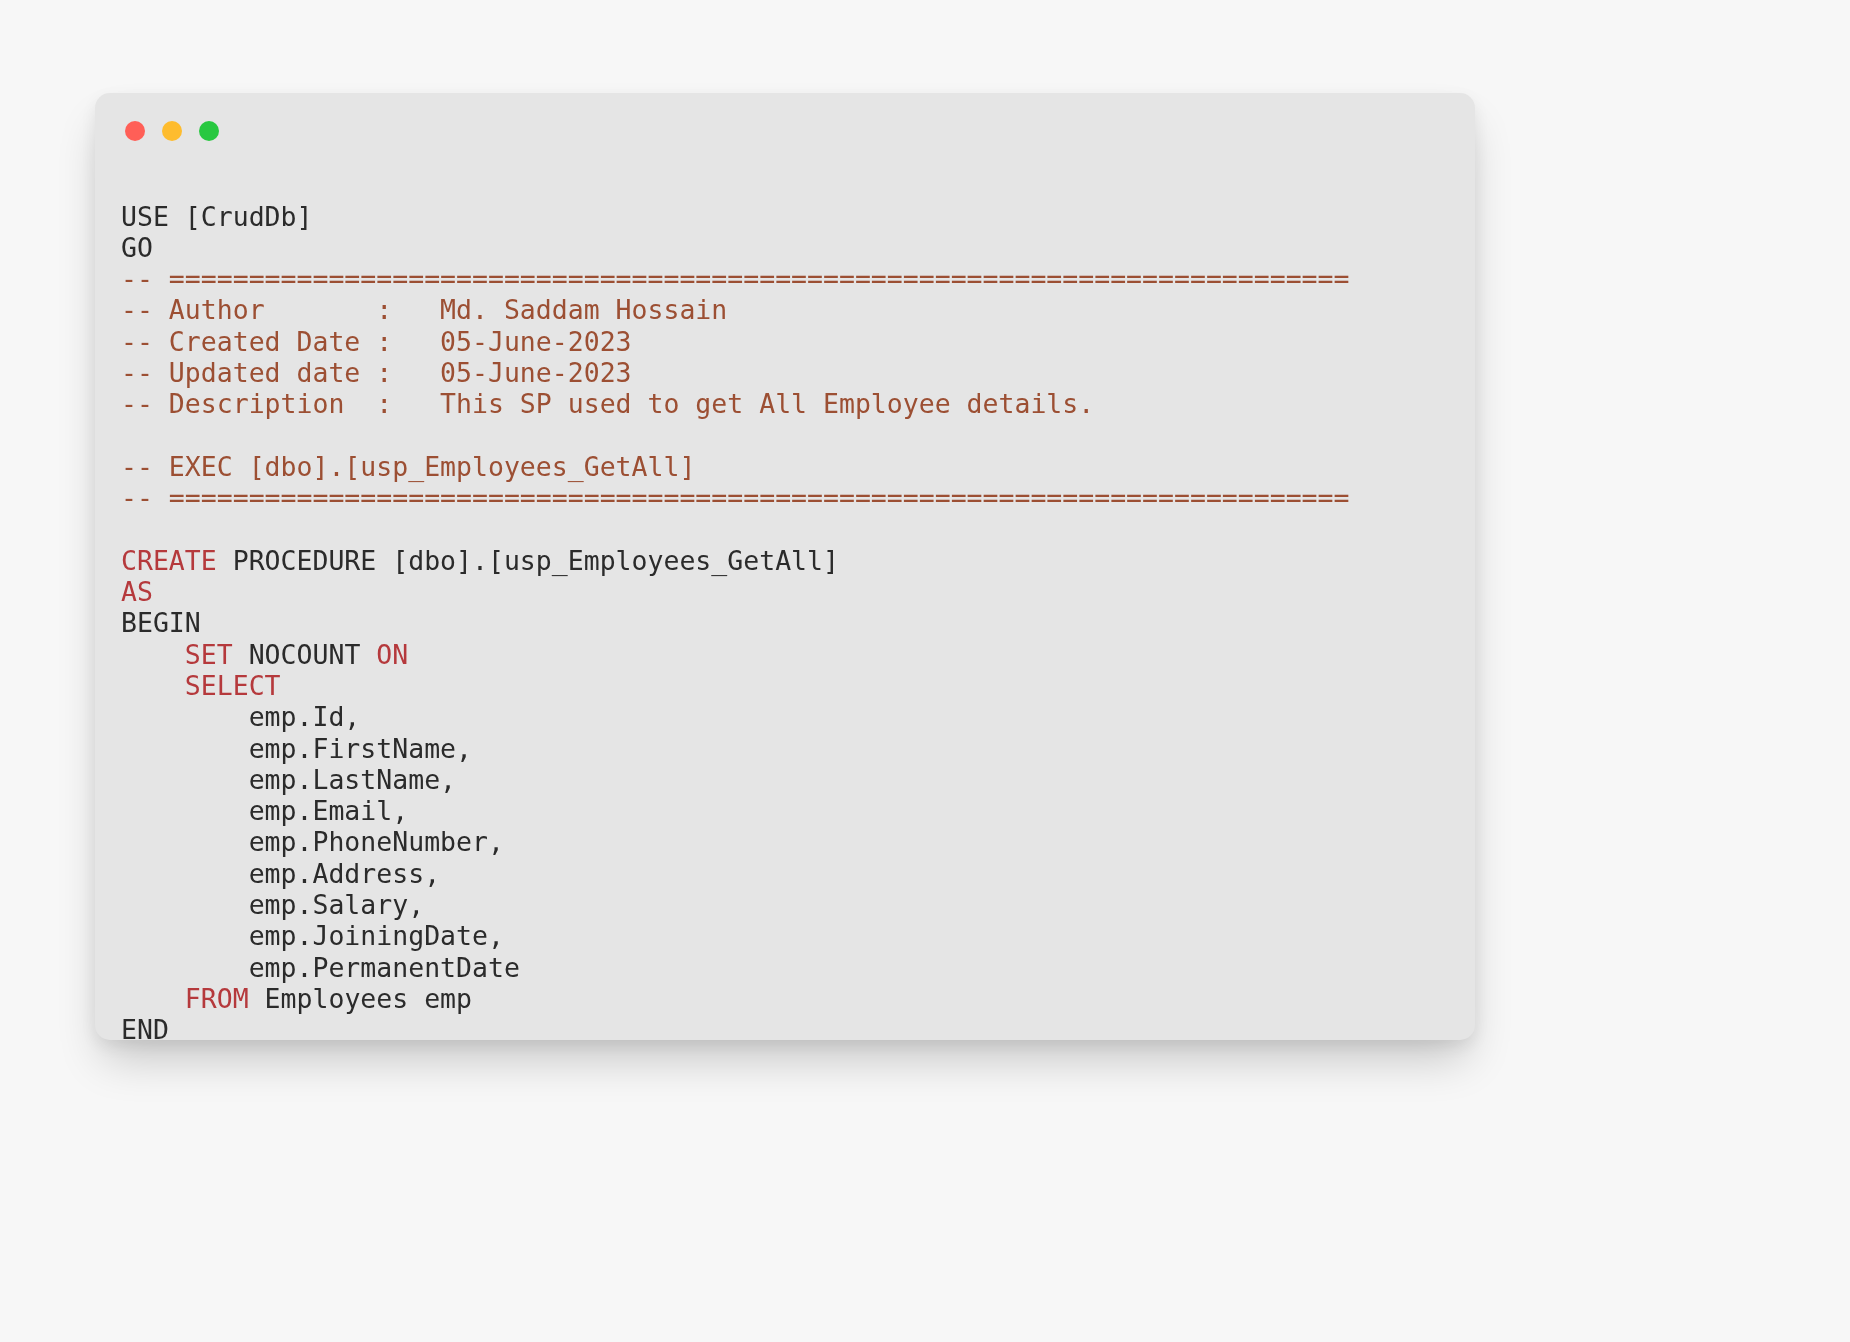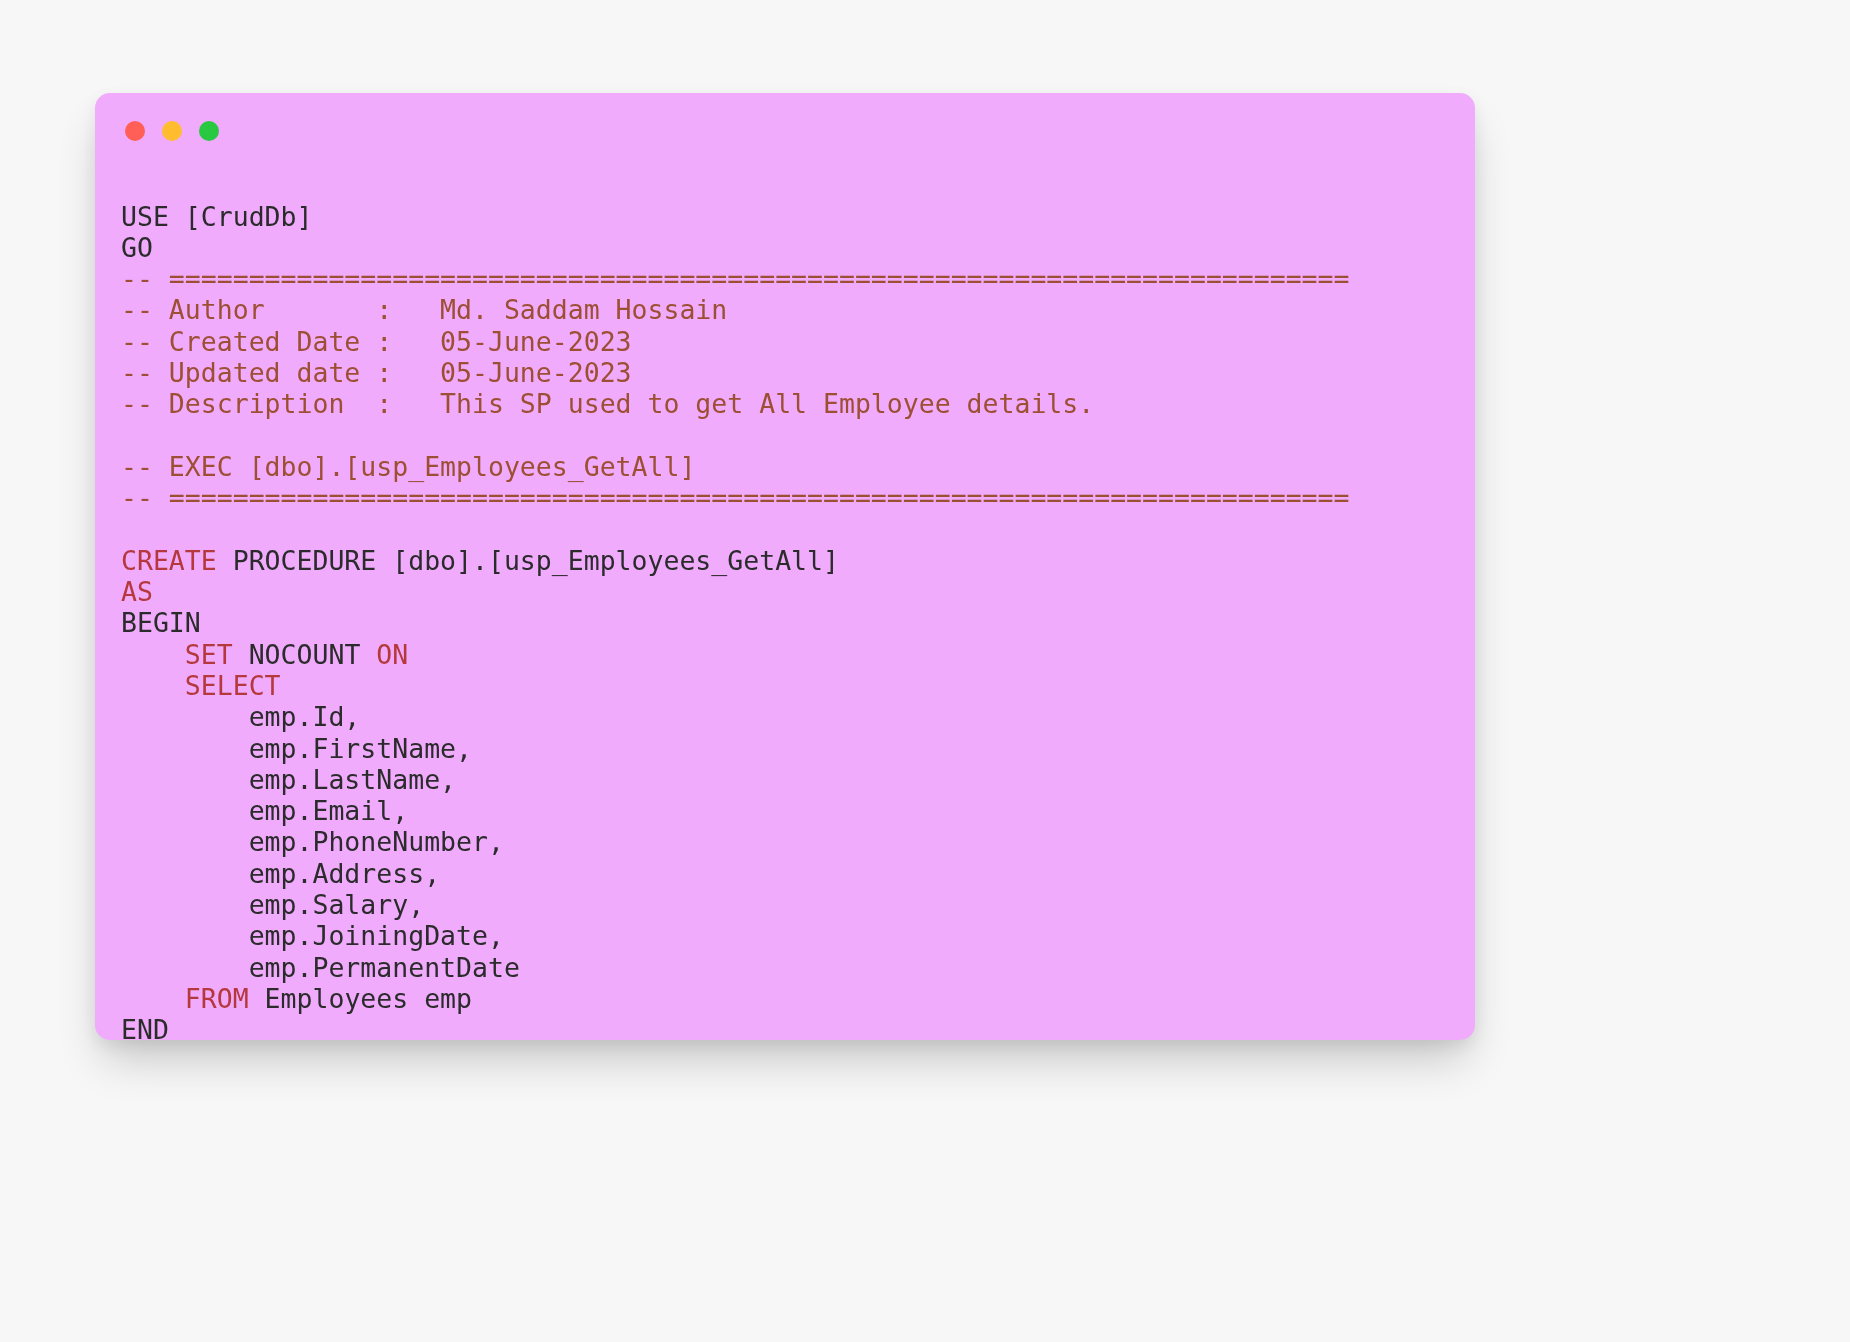--- a/index.html
+++ b/index.html
@@ -73,21 +73,21 @@
   }
   .cm  { color: #9c4f33; }      
   .kw  { color: #b5393c; }      
   .pl  { color: #2b2b2b; }      
 </style>
 </head>
 <body style="background: rgb(247, 247, 247);">
 
 <div id="stage" style="background: rgb(247, 247, 247);">
 
-  <div id="code-window" style="background: #f0abfc;">
+  <div id="code-window" style="background: #e5e5e5;">
 
     <div id="titlebar">
       <span class="dot close" title="Close" style="background: rgb(255, 95, 87);"></span>
       <span class="dot minimize" title="Minimize" style="background: rgb(254, 188, 46);"></span>
       <span class="dot zoom" title="Zoom" style="background: rgb(40, 200, 64);"></span>
     </div>
 
     <pre id="code-body" style="color: rgb(43, 43, 43);"><div class="line"><span class="pl" style="color: rgb(43, 43, 43);">USE [CrudDb]</span></div><div class="line"><span class="pl" style="color: rgb(43, 43, 43);">GO</span></div><div class="line"><span class="cm" style="color: rgb(156, 79, 51);">-- ==========================================================================</span></div><div class="line"><span class="cm" style="color: rgb(156, 79, 51);">-- Author       :   Md. Saddam Hossain</span></div><div class="line"><span class="cm" style="color: rgb(156, 79, 51);">-- Created Date :   05-June-2023</span></div><div class="line"><span class="cm" style="color: rgb(156, 79, 51);">-- Updated date :   05-June-2023</span></div><div class="line"><span class="cm" style="color: rgb(156, 79, 51);">-- Description  :   This SP used to get All Employee details.</span></div><div class="line">​</div><div class="line"><span class="cm" style="color: rgb(156, 79, 51);">-- EXEC [dbo].[usp_Employees_GetAll]</span></div><div class="line"><span class="cm" style="color: rgb(156, 79, 51);">-- ==========================================================================</span></div><div class="line">​</div><div class="line"><span class="kw" style="color: rgb(181, 57, 60);">CREATE</span><span class="pl" style="color: rgb(43, 43, 43);"> PROCEDURE [dbo].[usp_Employees_GetAll]</span></div><div class="line"><span class="kw" style="color: rgb(181, 57, 60);">AS</span></div><div class="line"><span class="pl" style="color: rgb(43, 43, 43);">BEGIN</span></div><div class="line"><span class="pl" style="color: rgb(43, 43, 43);">    </span><span class="kw" style="color: rgb(181, 57, 60);">SET</span><span class="pl" style="color: rgb(43, 43, 43);"> NOCOUNT </span><span class="kw" style="color: rgb(181, 57, 60);">ON</span></div><div class="line"><span class="pl" style="color: rgb(43, 43, 43);">    </span><span class="kw" style="color: rgb(181, 57, 60);">SELECT</span></div><div class="line"><span class="pl" style="color: rgb(43, 43, 43);">        emp.Id,</span></div><div class="line"><span class="pl" style="color: rgb(43, 43, 43);">        emp.FirstName,</span></div><div class="line"><span class="pl" style="color: rgb(43, 43, 43);">        emp.LastName,</span></div><div class="line"><span class="pl" style="color: rgb(43, 43, 43);">        emp.Email,</span></div><div class="line"><span class="pl" style="color: rgb(43, 43, 43);">        emp.PhoneNumber,</span></div><div class="line"><span class="pl" style="color: rgb(43, 43, 43);">        emp.Address,</span></div><div class="line"><span class="pl" style="color: rgb(43, 43, 43);">        emp.Salary,</span></div><div class="line"><span class="pl" style="color: rgb(43, 43, 43);">        emp.JoiningDate,</span></div><div class="line"><span class="pl" style="color: rgb(43, 43, 43);">        emp.PermanentDate</span></div><div class="line"><span class="pl" style="color: rgb(43, 43, 43);">    </span><span class="kw" style="color: rgb(181, 57, 60);">FROM</span><span class="pl" style="color: rgb(43, 43, 43);"> Employees emp</span></div><div class="line"><span class="pl" style="color: rgb(43, 43, 43);">END</span></div></pre>
 
   </div>

